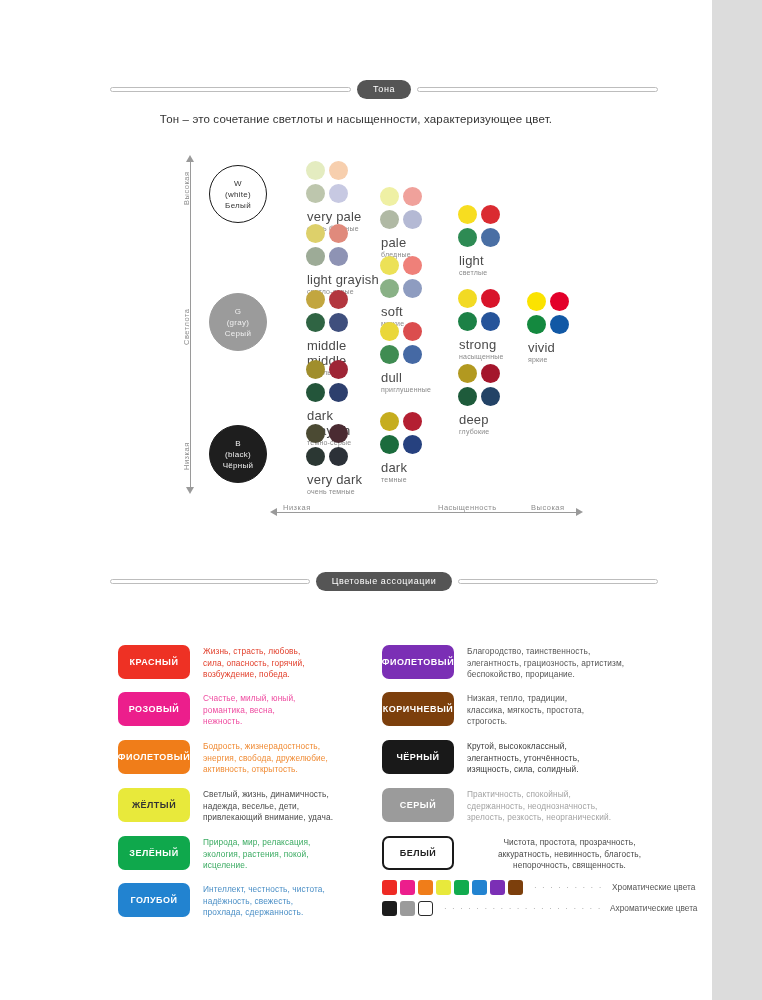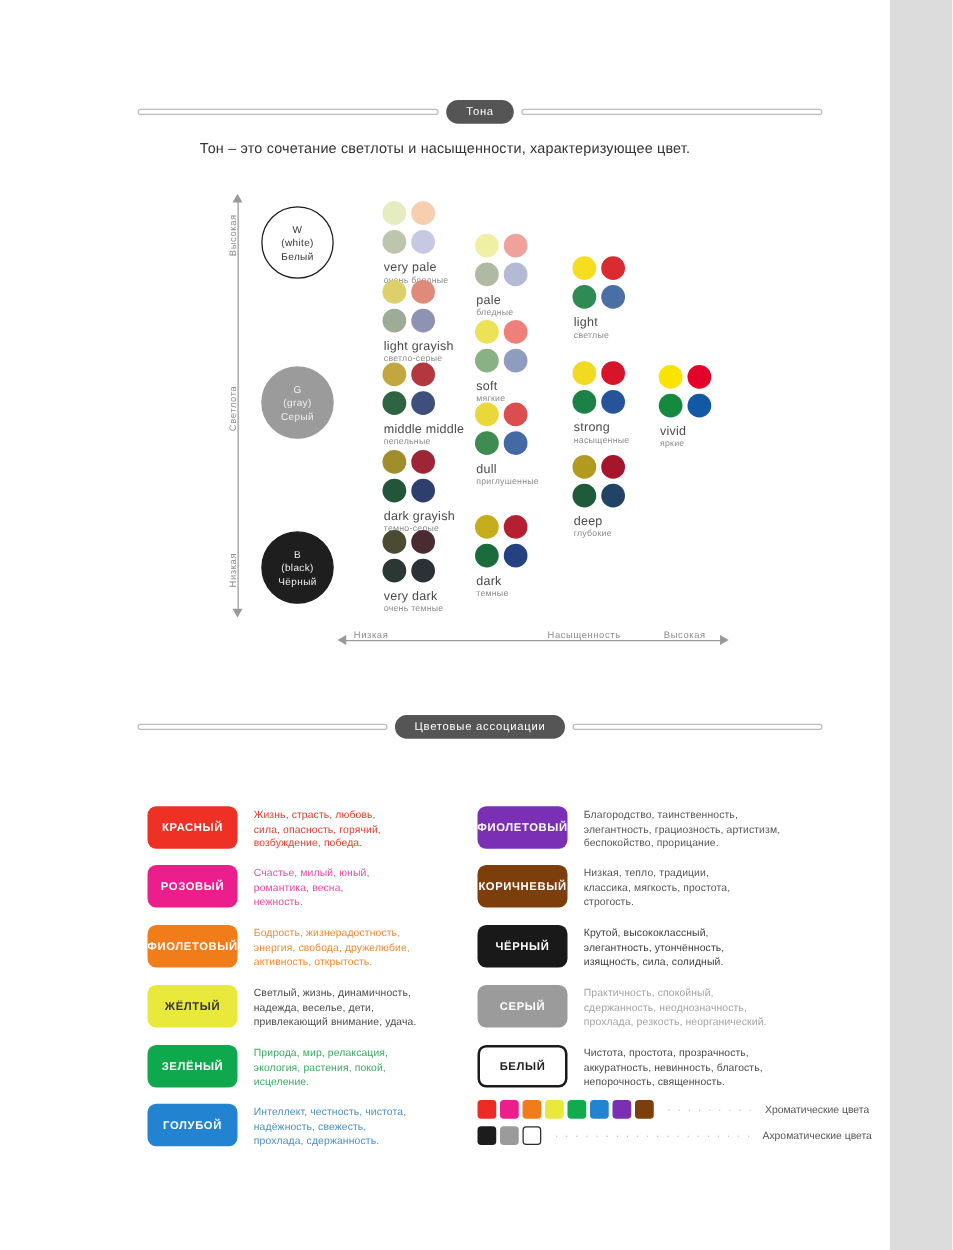--- a/index.html
+++ b/index.html
@@ -116,21 +116,21 @@
     position: relative; margin: 0 auto 0 0;
   }
   .grp .dot {
     position: absolute; width: 19px; height: 19px; border-radius: 50%;
   }
   .grp .dot.d0 { left: 0;  top: 0; }
   .grp .dot.d1 { left: 23px; top: 0; }
   .grp .dot.d2 { left: 0;  top: 23px; }
   .grp .dot.d3 { left: 23px; top: 23px; }
   .grp .en {
-    margin-top: 4px; font-size: 10px; color: #4a4a4a; letter-spacing: .2px;
+    margin-top: 4px; font-size: 13px; color: #4a4a4a; letter-spacing: .2px;
     text-align: left; padding-left: 1px;
   }
   .grp .ru {
     font-size: 7px; color: #8a8a8a; letter-spacing: .2px;
     text-align: left; padding-left: 1px; margin-top: 1px;
   }
 
   
   .assoc { position: absolute; left: 0; top: 0; width: 712px; }
   .card { position: absolute; display: flex; align-items: flex-start; }
@@ -404,25 +404,25 @@
         <div class="card" style="left: 382px; top: 740px; width: 290px;">
           <div class="badge" style="background: rgb(25, 25, 25); color: rgb(255, 255, 255);">ЧЁРНЫЙ</div>
           <div class="desc" style="color: rgb(59, 59, 59); white-space: pre-line;">Крутой, высококлассный,
 элегантность, утончённость,
 изящность, сила, солидный.</div>
         </div>
         <div class="card" style="left: 382px; top: 788px; width: 290px;">
           <div class="badge" style="background: rgb(155, 155, 155); color: rgb(255, 255, 255);">СЕРЫЙ</div>
           <div class="desc" style="color: rgb(163, 163, 163); white-space: pre-line;">Практичность, спокойный,
 сдержанность, неоднозначность,
-прохлада, резкость, неорганический.</div>
+зрелость, резкость, неорганический.</div>
         </div>
         <div class="card" style="left: 382px; top: 836px; width: 290px;">
           <div class="badge" style="background: rgb(255, 255, 255); color: rgb(34, 34, 34); border: 2px solid rgb(26, 26, 26);">БЕЛЫЙ</div>
-          <div class="desc" style="color: rgb(74, 74, 74); white-space: pre-line;">Чистота, простота, прозрачность,
+          <div class="desc" style="color: rgb(74, 74, 74); white-space: pre-line; text-align: center;">Чистота, простота, прозрачность,
 аккуратность, невинность, благость,
 непорочность, священность.</div>
         </div>
       </div>
 
     <div class="legend" style="left:382px; top:878px;">
       <div class="legend-row">
         <div id="chips-chromatic" style="display:flex;">
             <div class="chip" style="background: rgb(238, 42, 36);"></div>
             <div class="chip" style="background: rgb(236, 30, 140);"></div>

